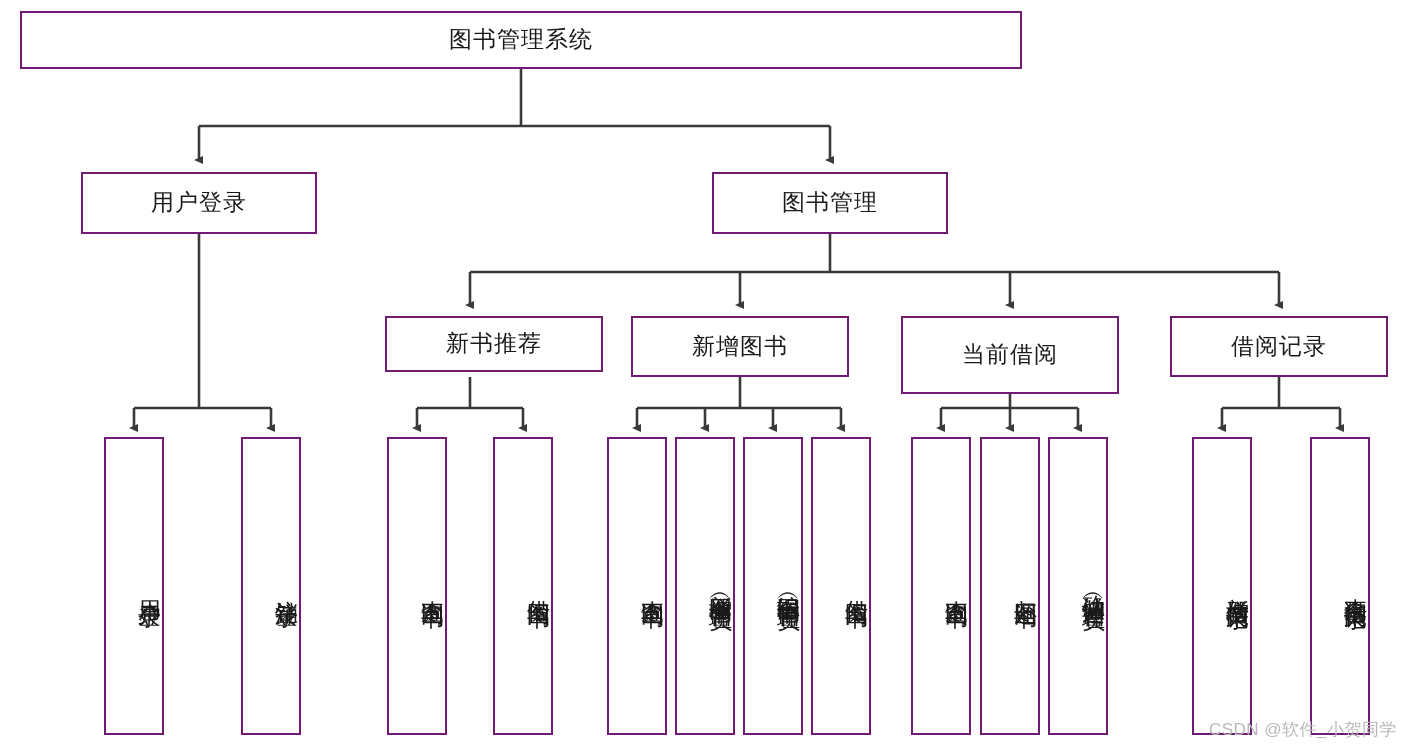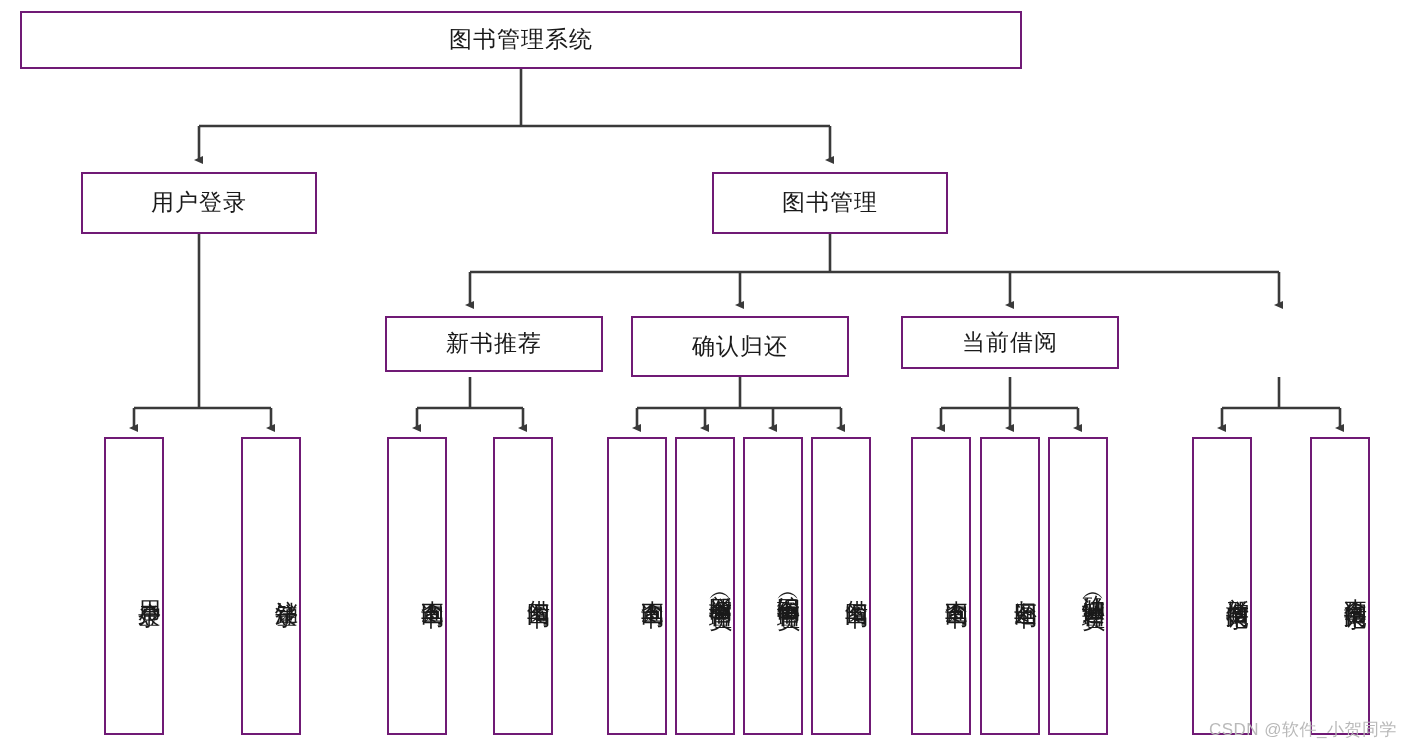--- a/index.html
+++ b/index.html
@@ -127,24 +127,27 @@
     <span>用户登录</span>
   </div>
   <div class="node h" style="left:712px; top:172px; width:236px; height:62px;justify-content:center;">
     <span>图书管理</span>
   </div>
 
   <div class="node h" style="left:361px; top:316px; width:218px; height:56px;margin-left:24px;">
     <span>新书推荐</span>
   </div>
   <div class="node h" style="left:631px; top:316px; width:218px; height:61px;">
-    <span>确认归还</span>
+    <span>新增图书</span>
   </div>
-  <div class="node h" style="left:901px; top:316px; width:218px; height:53px;">
+  <div class="node h" style="left:901px; top:316px; width:218px; height:78px;">
     <span>当前借阅</span>
+  </div>
+  <div class="node h" style="left:1170px; top:316px; width:218px; height:61px;">
+    <span>借阅记录</span>
   </div>
 
   <div class="node v" style="left:104px; top:437px; width:60px; height:298px;">
     <span>用户登录</span>
   </div>
   <div class="node v" style="left:241px; top:437px; width:60px; height:298px;">
     <span>注销登录</span>
   </div>
 
   <div class="node v" style="left:387px; top:437px; width:60px; height:298px;">

